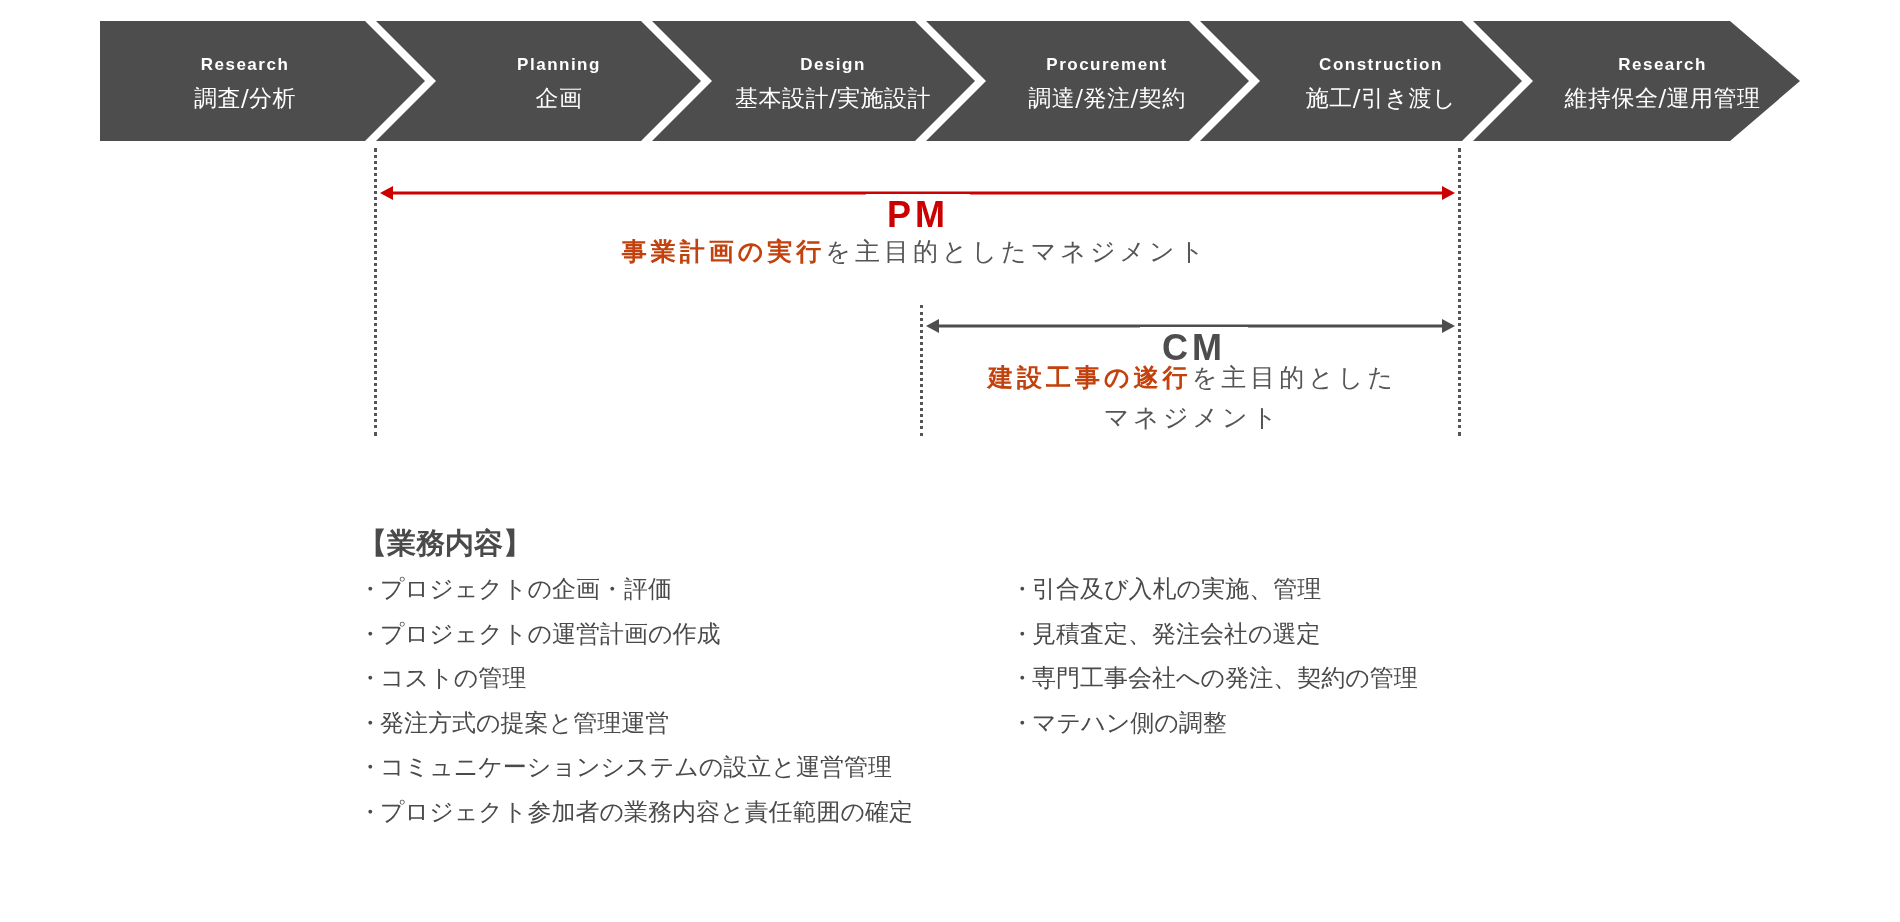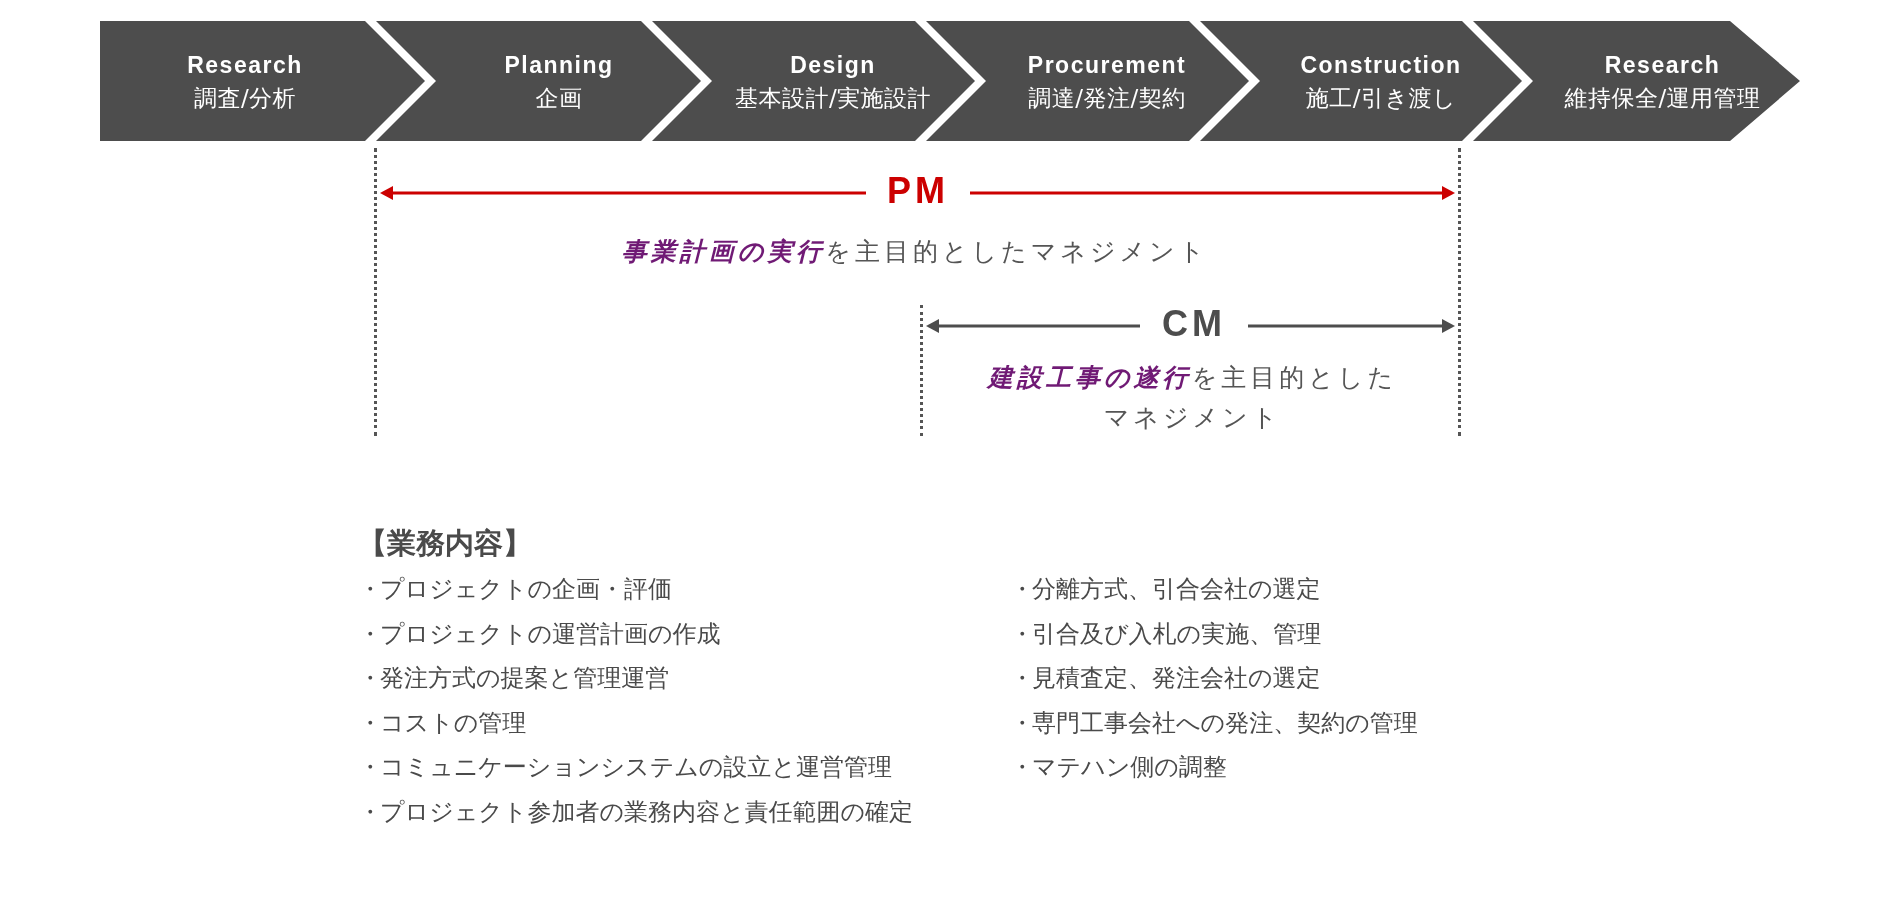--- a/index.html
+++ b/index.html
@@ -2,28 +2,28 @@
 <html><head>
 <meta charset="utf-8">
 <style>
   html, body { margin: 0; padding: 0; background: #ffffff; }
   body { width: 1900px; height: 922px; position: relative; overflow: hidden;
          font-family: "DejaVu Sans", "Liberation Sans", sans-serif; color: #4a4a4a; }
   .abs { position: absolute; }
   #chevron-svg { position: absolute; left: 0; top: 0; }
   .phase { position: absolute; top: 21px; height: 120px; display: flex; flex-direction: column;
            align-items: center; justify-content: center; color: #ffffff; text-align: center; }
-  .phase .en { font-family: "Liberation Sans", sans-serif; font-weight: bold; font-size: 23px;
+  .phase .en { font-family: "Liberation Sans", sans-serif; font-weight: bold; font-size: 17px;
                letter-spacing: 1.5px; line-height: 34px; }
   .phase .ja { font-size: 23px; line-height: 32px; letter-spacing: 0.5px; white-space: nowrap; }
   .dots { position: absolute; width: 0; border-left: 3px dotted #555555; }
   .range-label { position: absolute; font-family: "Liberation Sans", sans-serif; font-weight: bold;
-                 font-size: 36px; letter-spacing: 4px; text-align: center; background: #fff; padding: 0 14px; }
+                 font-size: 36px; letter-spacing: 4px; text-align: center; background: #fff; padding: 0 14px; margin-top: 24px; }
   .desc { position: absolute; text-align: center; font-size: 25px; letter-spacing: 4px; color: #555555; line-height: 40px; }
-  .desc b { font-weight: bold; color: #701a75; font-style: italic; }
+  .desc b { font-weight: bold; color: #c2410c; }
   .section-title { position: absolute; left: 358px; top: 508px; font-size: 29px; font-weight: bold; color: #4a4a4a; margin-top: 16px; }
   .list { position: absolute; margin: 0; padding: 0; list-style: none; }
   .list li { font-size: 24px; line-height: 44.5px; height: 44.5px; color: #4a4a4a; white-space: nowrap; }
   .list li .bullet { display: inline-block; width: 22px; text-align: center; }
 </style>
 </head>
 <body>
 
 <svg id="chevron-svg" width="1900" height="160">
   <g fill="#4d4d4d">
@@ -87,25 +87,24 @@
 <div class="desc" style="left:930px;top:358px;width:525px;">
   <div><b>建設工事の遂行</b><span>を主目的とした</span></div>
   <div>マネジメント</div>
 </div>
 
 <div class="section-title">【業務内容】</div>
 
 <ul class="list" style="left:358px;top:567px;">
   <li><span class="bullet">・</span><span>プロジェクトの企画・評価</span></li>
   <li><span class="bullet">・</span><span>プロジェクトの運営計画の作成</span></li>
+  <li><span class="bullet">・</span><span>コストの管理</span></li>
   <li><span class="bullet">・</span><span>発注方式の提案と管理運営</span></li>
-  <li><span class="bullet">・</span><span>コストの管理</span></li>
   <li><span class="bullet">・</span><span>コミュニケーションシステムの設立と運営管理</span></li>
   <li><span class="bullet">・</span><span>プロジェクト参加者の業務内容と責任範囲の確定</span></li>
 </ul>
 
 <ul class="list" style="left:1010px;top:567px;">
-  <li><span class="bullet">・</span><span>分離方式、引合会社の選定</span></li>
   <li><span class="bullet">・</span><span>引合及び入札の実施、管理</span></li>
   <li><span class="bullet">・</span><span>見積査定、発注会社の選定</span></li>
   <li><span class="bullet">・</span><span>専門工事会社への発注、契約の管理</span></li>
   <li><span class="bullet">・</span><span>マテハン側の調整</span></li>
 </ul>
 
 </body></html>

